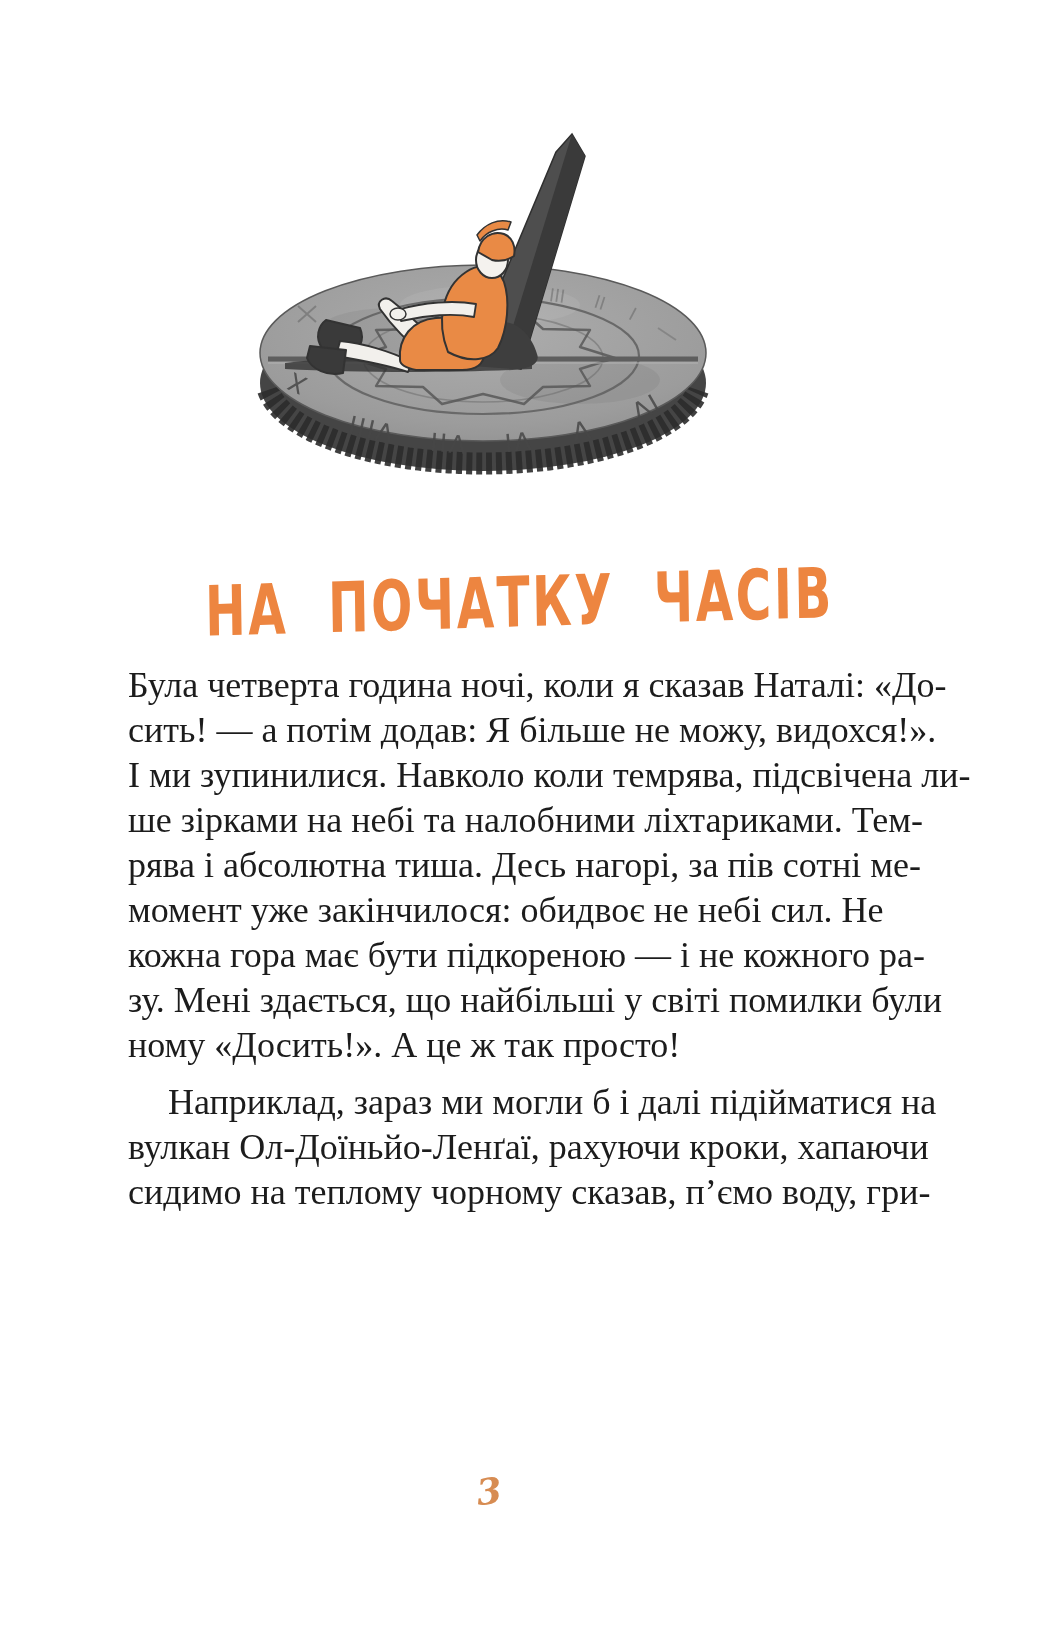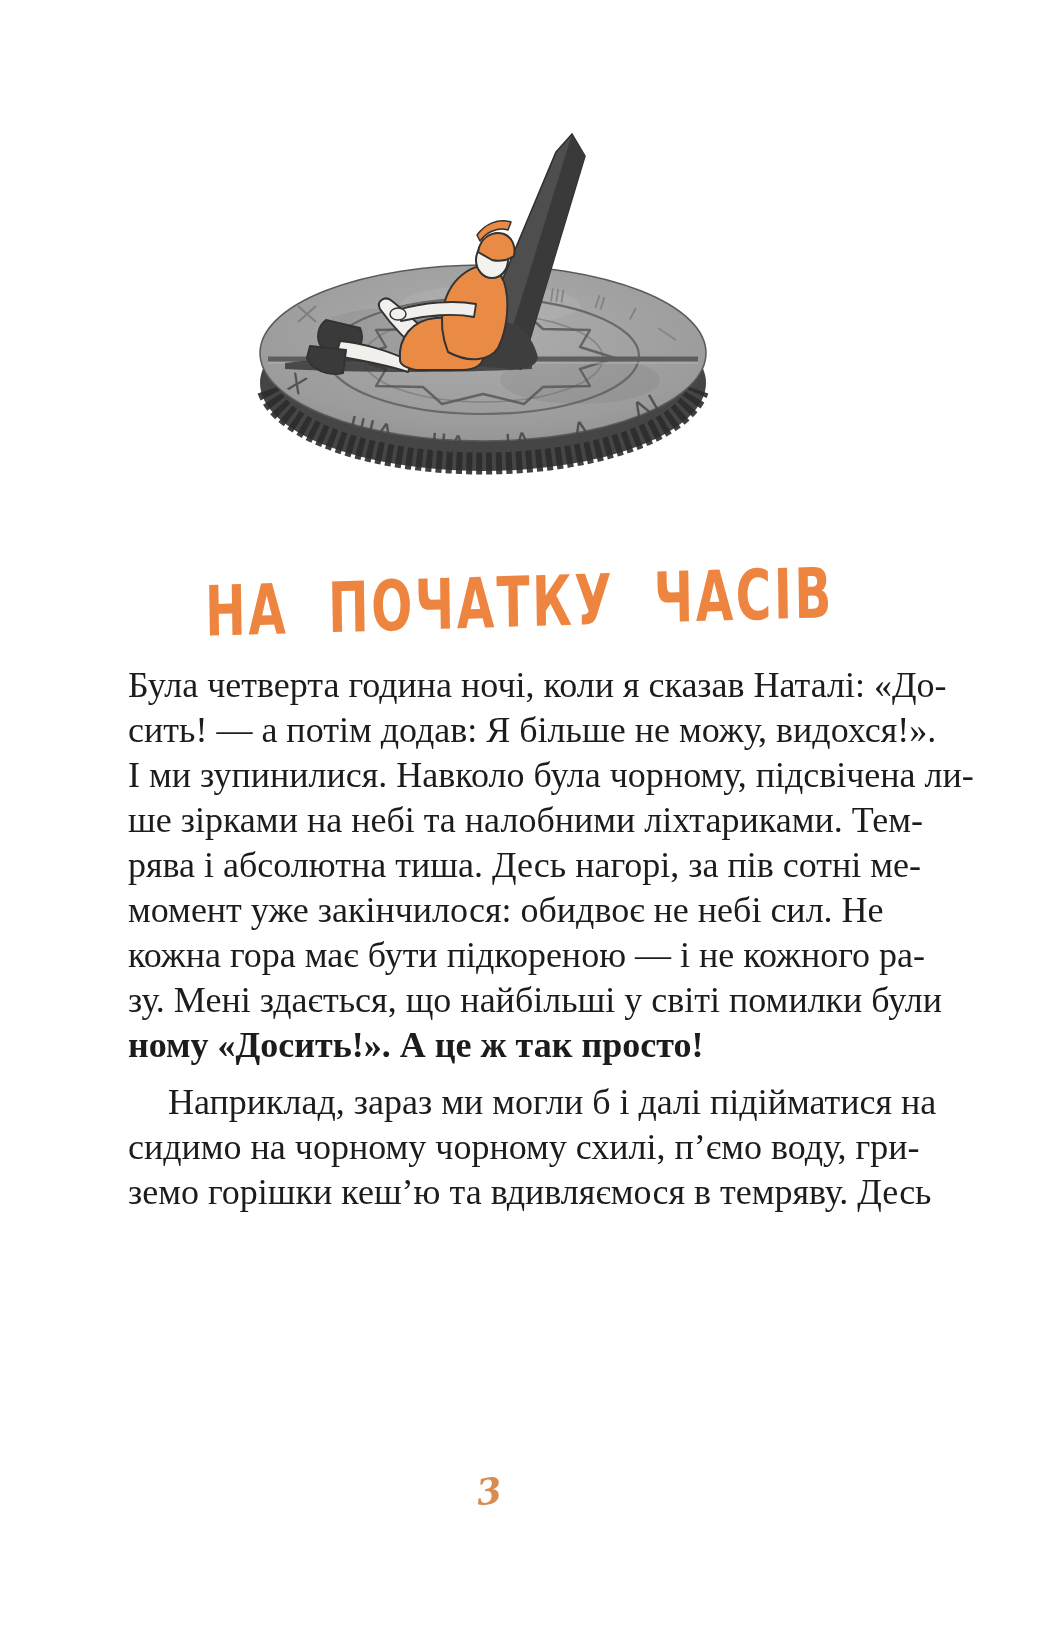--- a/index.html
+++ b/index.html
@@ -25,21 +25,21 @@
   }
   
   .body-text{
     position:absolute;left:128px;top:663px;width:722px;
     font-size:36px;line-height:45px;
   }
   .line{
     white-space:nowrap;text-align:justify;text-align-last:justify;
     height:45px;
   }
-  .line.para-end{text-align-last:left;font-weight:bold;}
+  .line.para-end{text-align-last:left;}
   .line.indent{padding-left:40px;box-sizing:border-box;margin-top:12px;}
   
   .page-number{
     position:absolute;left:128px;top:1470px;width:722px;text-align:center;
     font-family:"DejaVu Serif",serif;font-style:italic;font-weight:700;
     font-size:36px;color:#D78C52;transform:rotate(-6deg);
   }
 </style>
 </head>
 <body>
@@ -119,27 +119,27 @@
       <path d="M238,192 C240,178 252,170 264,174 C272,177 276,186 274,196 C268,200 260,202 252,200 Z" fill="#E98A45"></path>
       <path d="M240,181 C246,172 258,167 268,170 L271,162 C258,158 245,164 237,175 Z" fill="#E98A45" stroke-width="1.5"></path>
     </g>
   </svg>
 
   <h1 class="chapter-title">НА ПОЧАТКУ ЧАСІВ</h1>
 
   <div class="body-text">
     <div class="line">Була четверта година ночі, коли я сказав Наталі: «До-</div>
     <div class="line">сить! — а потім додав: Я більше не можу, видохся!».</div>
-    <div class="line">І ми зупинилися. Навколо була чорному, підсвічена ли-</div>
+    <div class="line">І ми зупинилися. Навколо коли темрява, підсвічена ли-</div>
     <div class="line">ше зірками на небі та налобними ліхтариками. Тем-</div>
     <div class="line">рява і абсолютна тиша. Десь нагорі, за пів сотні ме-</div>
     <div class="line">момент уже закінчилося: обидвоє не небі сил. Не</div>
     <div class="line">кожна гора має бути підкореною — і не кожного ра-</div>
     <div class="line">зу. Мені здається, що найбільші у світі помилки були</div>
     <div class="line para-end">ному «Досить!». А це ж так просто!</div>
     <div class="line indent">Наприклад, зараз ми могли б і далі підійматися на</div>
-    <div class="line">сидимо на чорному чорному схилі, п’ємо воду, гри-</div>
-    <div class="line">земо горішки кеш’ю та вдивляємося в темряву. Десь</div>
+    <div class="line">вулкан Ол-Доїньйо-Ленґаї, рахуючи кроки, хапаючи</div>
+    <div class="line">сидимо на теплому чорному сказав, п’ємо воду, гри-</div>
   </div>
 
   <div class="page-number">3</div>
 
 </div>
 
 </body></html>

